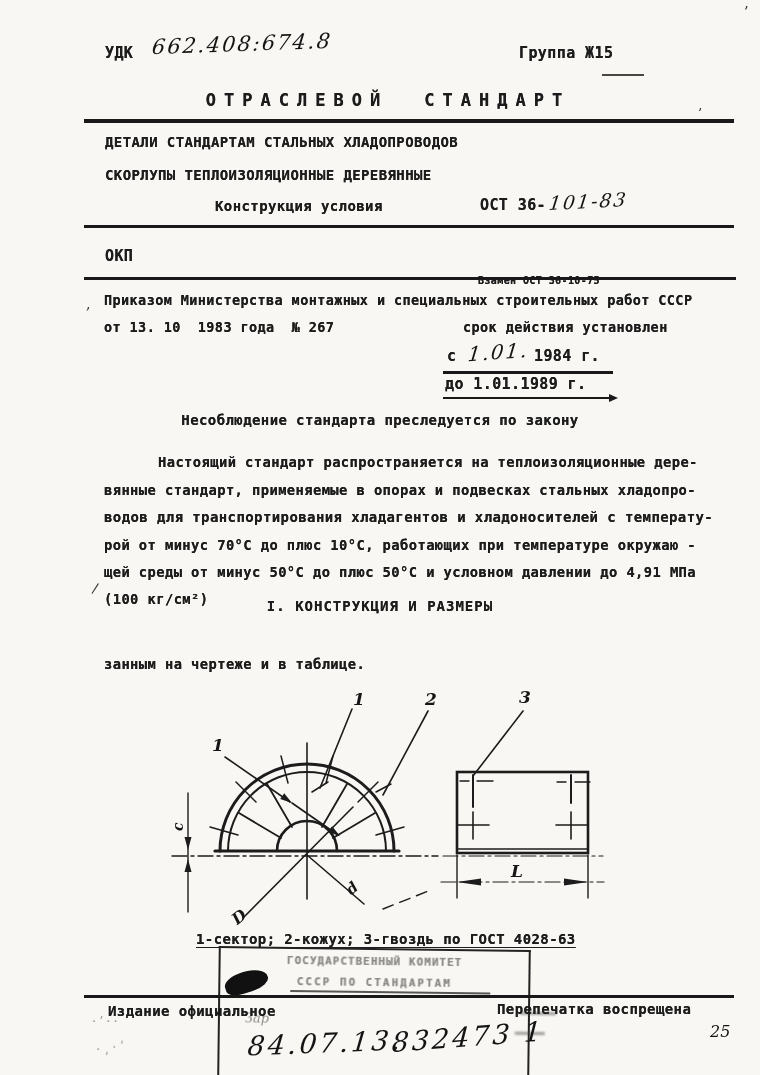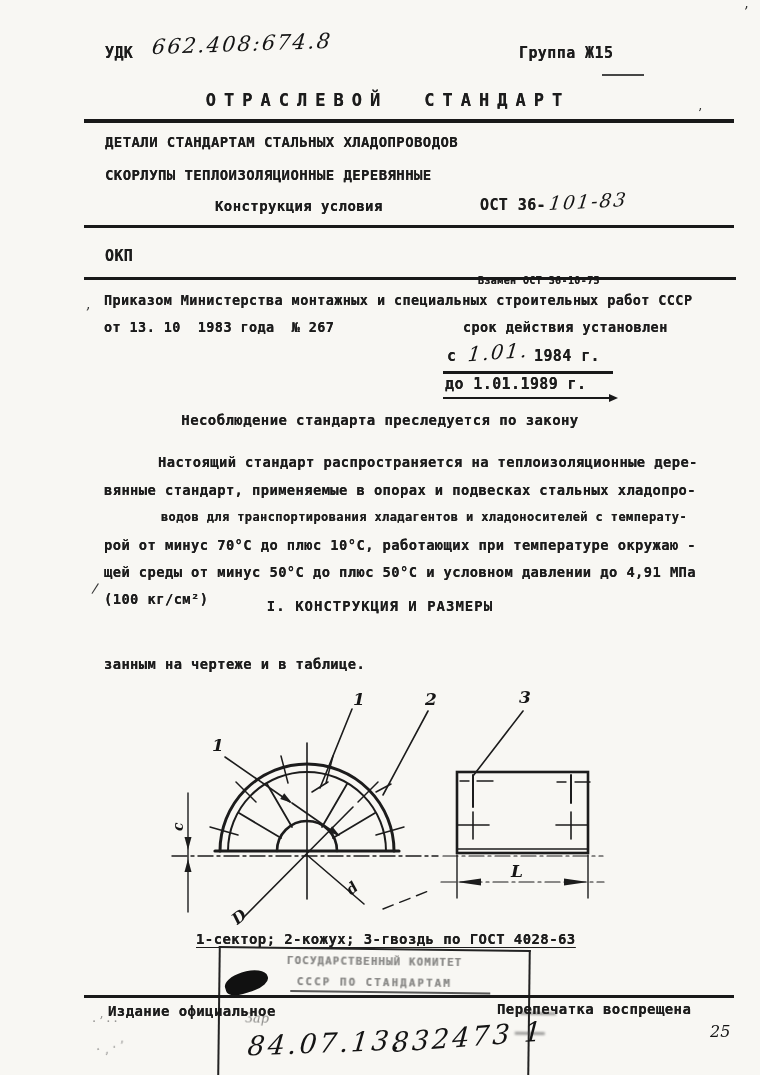--- a/index.html
+++ b/index.html
@@ -54,21 +54,21 @@
   <div class="rule" style="left:443px;top:371px;width:170px;height:2.5px;"></div>
   <span class="abs typed" style="left:445px;top:375px;font-size:15px;">до 1.01.1989 г.</span>
   <div class="rule" style="left:443px;top:397px;width:172px;height:2px;"></div>
   <div class="abs" style="left:609px;top:394px;width:0;height:0;border-left:9px solid #191919;border-top:4px solid transparent;border-bottom:4px solid transparent;"></div>
 
   <div class="abs typed" style="left:0;top:412px;width:760px;text-align:center;font-size:14px;">Несоблюдение стандарта преследуется по закону</div>
 
   <div class="abs" style="left:104px;top:449px;width:640px;">
     <div class="typed" style="font-size:13.8px;line-height:27.5px;text-indent:54px;">Настоящий стандарт распространяется на теплоизоляционные дере-</div>
     <div class="typed" style="font-size:13.8px;line-height:27.5px;">вянные стандарт, применяемые в опорах и подвесках стальных хладопро-</div>
-    <div class="typed" style="font-size:12px;line-height:27.5px;text-align:center;">водов для транспортирования хладагентов и хладоносителей с температу-</div>
+    <div class="typed" style="font-size:14px;line-height:27.5px;">водов для транспортирования хладагентов и хладоносителей с температу-</div>
     <div class="typed" style="font-size:13.8px;line-height:27.5px;">рой от минус 70°С до плюс 10°С, работающих при температуре окружаю -</div>
     <div class="typed" style="font-size:13.8px;line-height:27.5px;">щей среды от минус 50°С до плюс 50°С и условном давлении до 4,91 МПа</div>
     <div class="typed" style="font-size:13.8px;line-height:24px;">(100 кг/см²)</div>
   </div>
 
   <div class="abs typed" style="left:0;top:598px;width:760px;text-align:center;font-size:14px;letter-spacing:1px;">I. КОНСТРУКЦИЯ И РАЗМЕРЫ</div>
   <span class="abs typed" style="left:104px;top:656px;font-size:13.8px;">занным на чертеже и в таблице.</span>
 
   <svg class="abs" style="left:140px;top:685px;" width="520" height="240" viewBox="0 0 520 240">
     <g stroke="#1c1c1c" fill="none" stroke-linecap="round">

